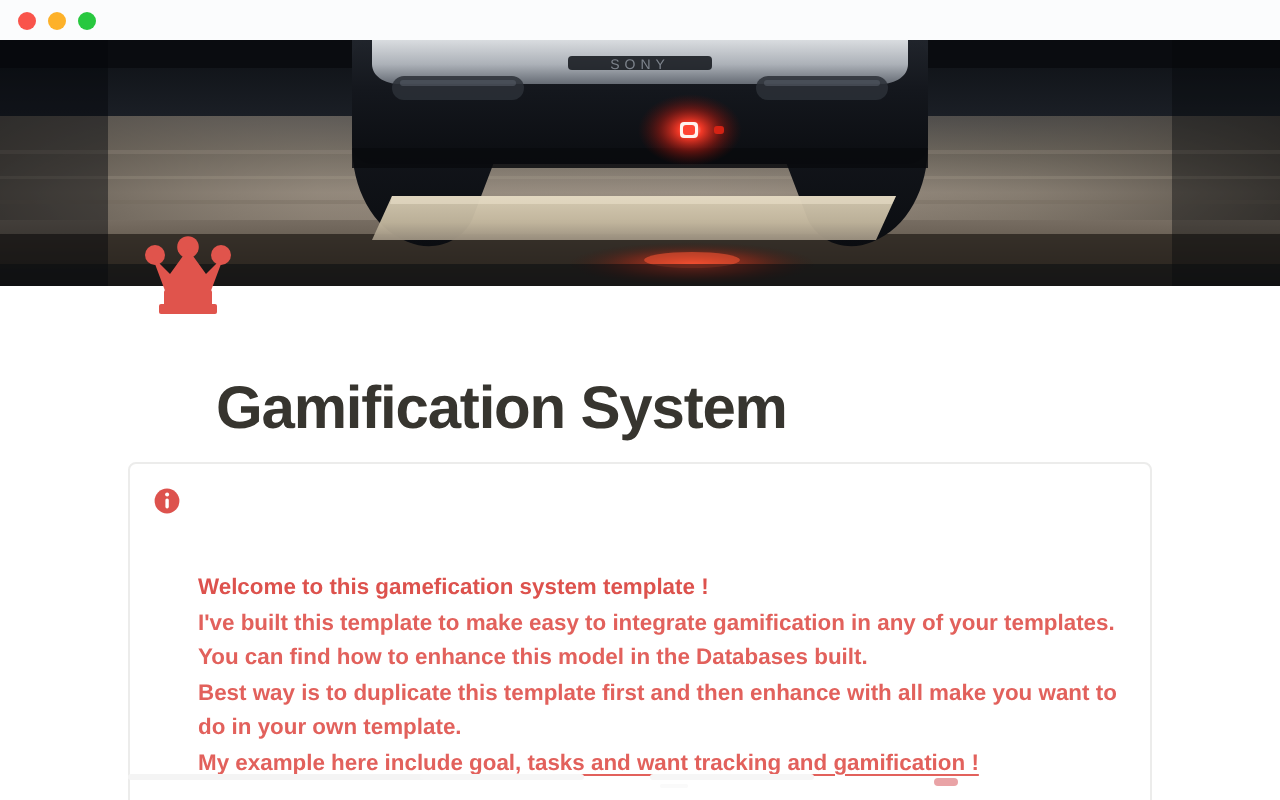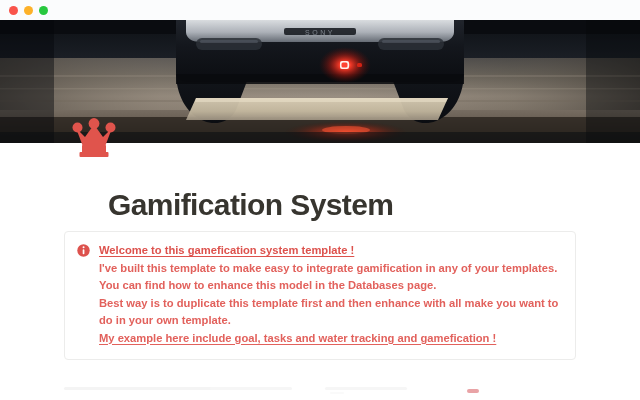--- a/index.html
+++ b/index.html
@@ -92,24 +92,24 @@
   .callout-icon svg { display:block; width:13px; height:13px; }
   .callout-body {
     flex:1 1 auto;
     font-size:11.2px;
     line-height:17.5px;
     color:#e2615c;
   }
   .callout-line { display:block;font-weight:bold; }
   .callout-line.bold {
     font-weight:700;
-    text-decoration:underline;
     text-underline-offset:2px;
     text-decoration-thickness:1px;
     color:#dd524d;
+    margin-top:44px;
   }
   .callout-line.link {
     text-decoration:underline;
     text-underline-offset:2px;
     text-decoration-thickness:1px;
     color:#e2615c;
   }
 
   
   .below-fold {
@@ -257,23 +257,23 @@
       <span class="callout-icon">
         <svg viewBox="0 0 13 13" aria-hidden="true">
           <circle cx="6.5" cy="6.5" r="6.2" fill="#dd524d"></circle>
           <rect x="5.7" y="5.2" width="1.7" height="5" rx="0.8" fill="#ffffff"></rect>
           <circle cx="6.55" cy="3.3" r="1" fill="#ffffff"></circle>
         </svg>
       </span>
       <div class="callout-body">
         <span class="callout-line bold">Welcome to this gamefication system template !</span>
         <span class="callout-line">I've built this template to make easy to integrate gamification in any of your templates.</span>
-        <span class="callout-line">You can find how to enhance this model in the Databases page.</span>
+        <span class="callout-line">You can find how to enhance this model in the Databases built.</span>
         <span class="callout-line">Best way is to duplicate this template first and then enhance with all make you want to do in your own template.</span>
-        <span class="callout-line link">My example here include goal, tasks and water tracking and gamefication !</span>
+        <span class="callout-line link">My example here include goal, tasks and want tracking and gamification !</span>
       </div>
     </div>
 
     <div class="below-fold">
       <span class="ph-line a"></span>
       <span class="ph-col2"></span>
       <span class="ph-col3"></span>
       <span class="ph-col3b"></span>
       <span class="ph-pink"></span>
     </div>

